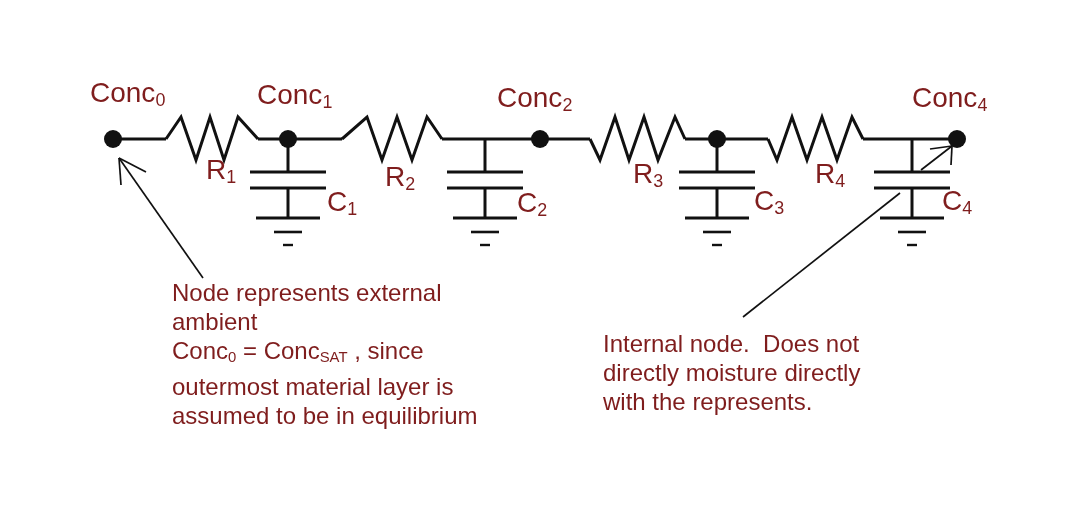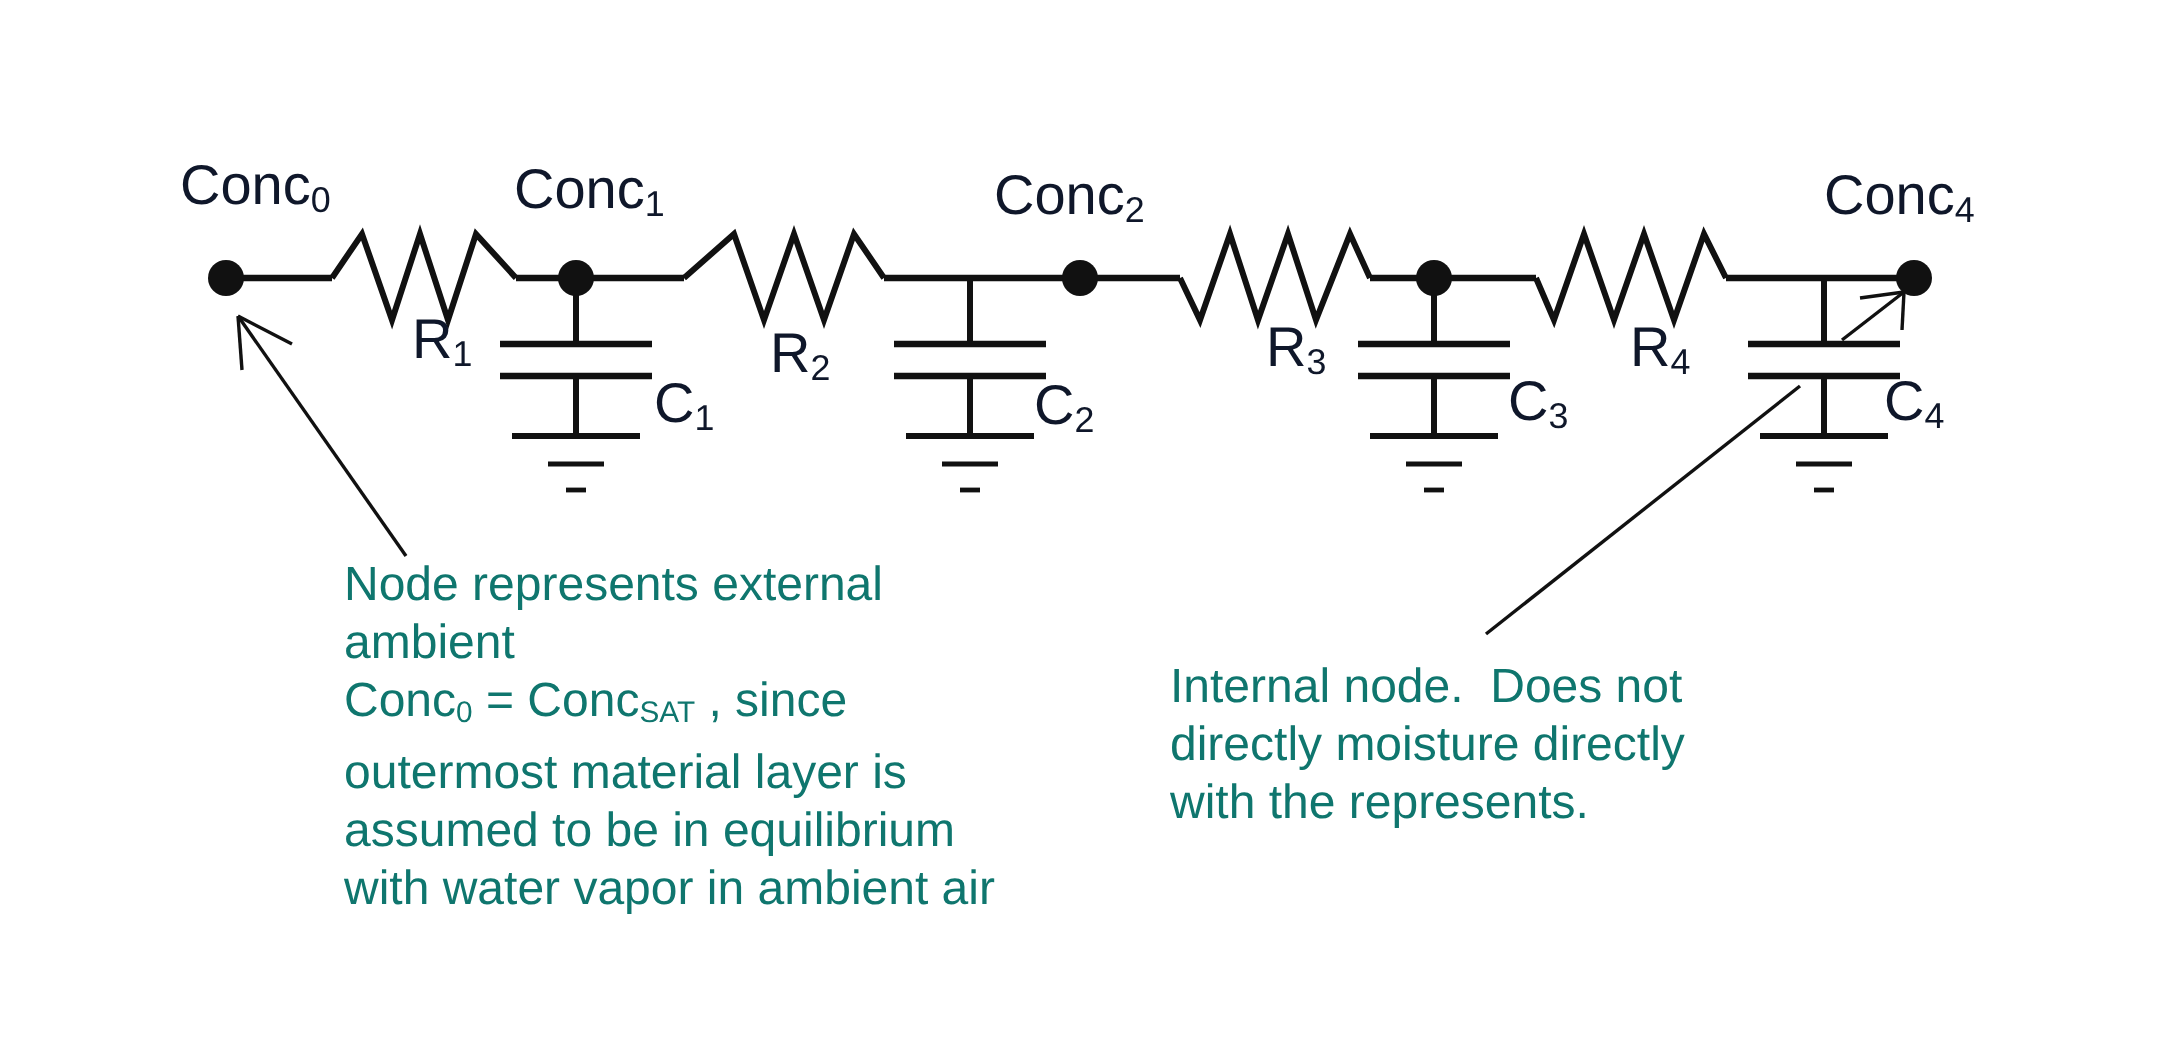--- a/index.html
+++ b/index.html
@@ -1,23 +1,23 @@
 <!DOCTYPE html>
 <html><head>
 <meta charset="utf-8">
 <style>
   html,body{margin:0;padding:0;background:#ffffff;}
   .canvas{
     position:relative;width:1079px;height:528px;background:#ffffff;
     font-family:"Liberation Sans",sans-serif;color:#111111;overflow:hidden;
   }
   .canvas svg{position:absolute;left:0;top:0;}
-  .clabel{position:absolute;font-size:28px;line-height:1;white-space:nowrap;color:#0f172a;}
+  .clabel{position:absolute;font-size:28px;line-height:1;white-space:nowrap;color:#7f1d1d;}
   .clabel .sub{font-size:0.64em;vertical-align:-0.22em;}
-  .note{position:absolute;font-size:24px;line-height:29px;color:#0f766e;}
+  .note{position:absolute;font-size:24px;line-height:29px;color:#7f1d1d;}
   .note-line{white-space:pre;}
   .note .sub{font-size:0.62em;vertical-align:-0.2em;}
 </style>
 </head>
 <body>
 
 <div class="canvas">
 
   <svg id="circuit-svg" width="1079" height="528" viewBox="0 0 1079 528">
       <line x1="113" y1="139" x2="166" y2="139" stroke="#111111" stroke-width="3.2"></line>
@@ -85,22 +85,21 @@
   <div class="clabel" style="left:517px;top:189px"><span>C</span><span class="sub">2</span></div>
   <div class="clabel" style="left:754px;top:187px"><span>C</span><span class="sub">3</span></div>
   <div class="clabel" style="left:942px;top:187px"><span>C</span><span class="sub">4</span></div>
 
   <div class="note" style="left:172px;top:278px">
     <div class="note-line">Node represents external</div>
     <div class="note-line">ambient</div>
     <div class="note-line"><span>Conc</span><span class="sub">0</span><span> = Conc</span><span class="sub">SAT</span><span> , since</span></div>
     <div class="note-line">outermost material layer is</div>
     <div class="note-line">assumed to be in equilibrium</div>
-    <div class="note-line">with water vapor in ambient air</div>
   </div>
 
-  <div class="note" style="left:585px;top:329px">
+  <div class="note" style="left:603px;top:329px">
     <div class="note-line">Internal node.  Does not</div>
     <div class="note-line">directly moisture directly</div>
     <div class="note-line">with the represents.</div>
   </div>
 
 </div>
 
 </body></html>

